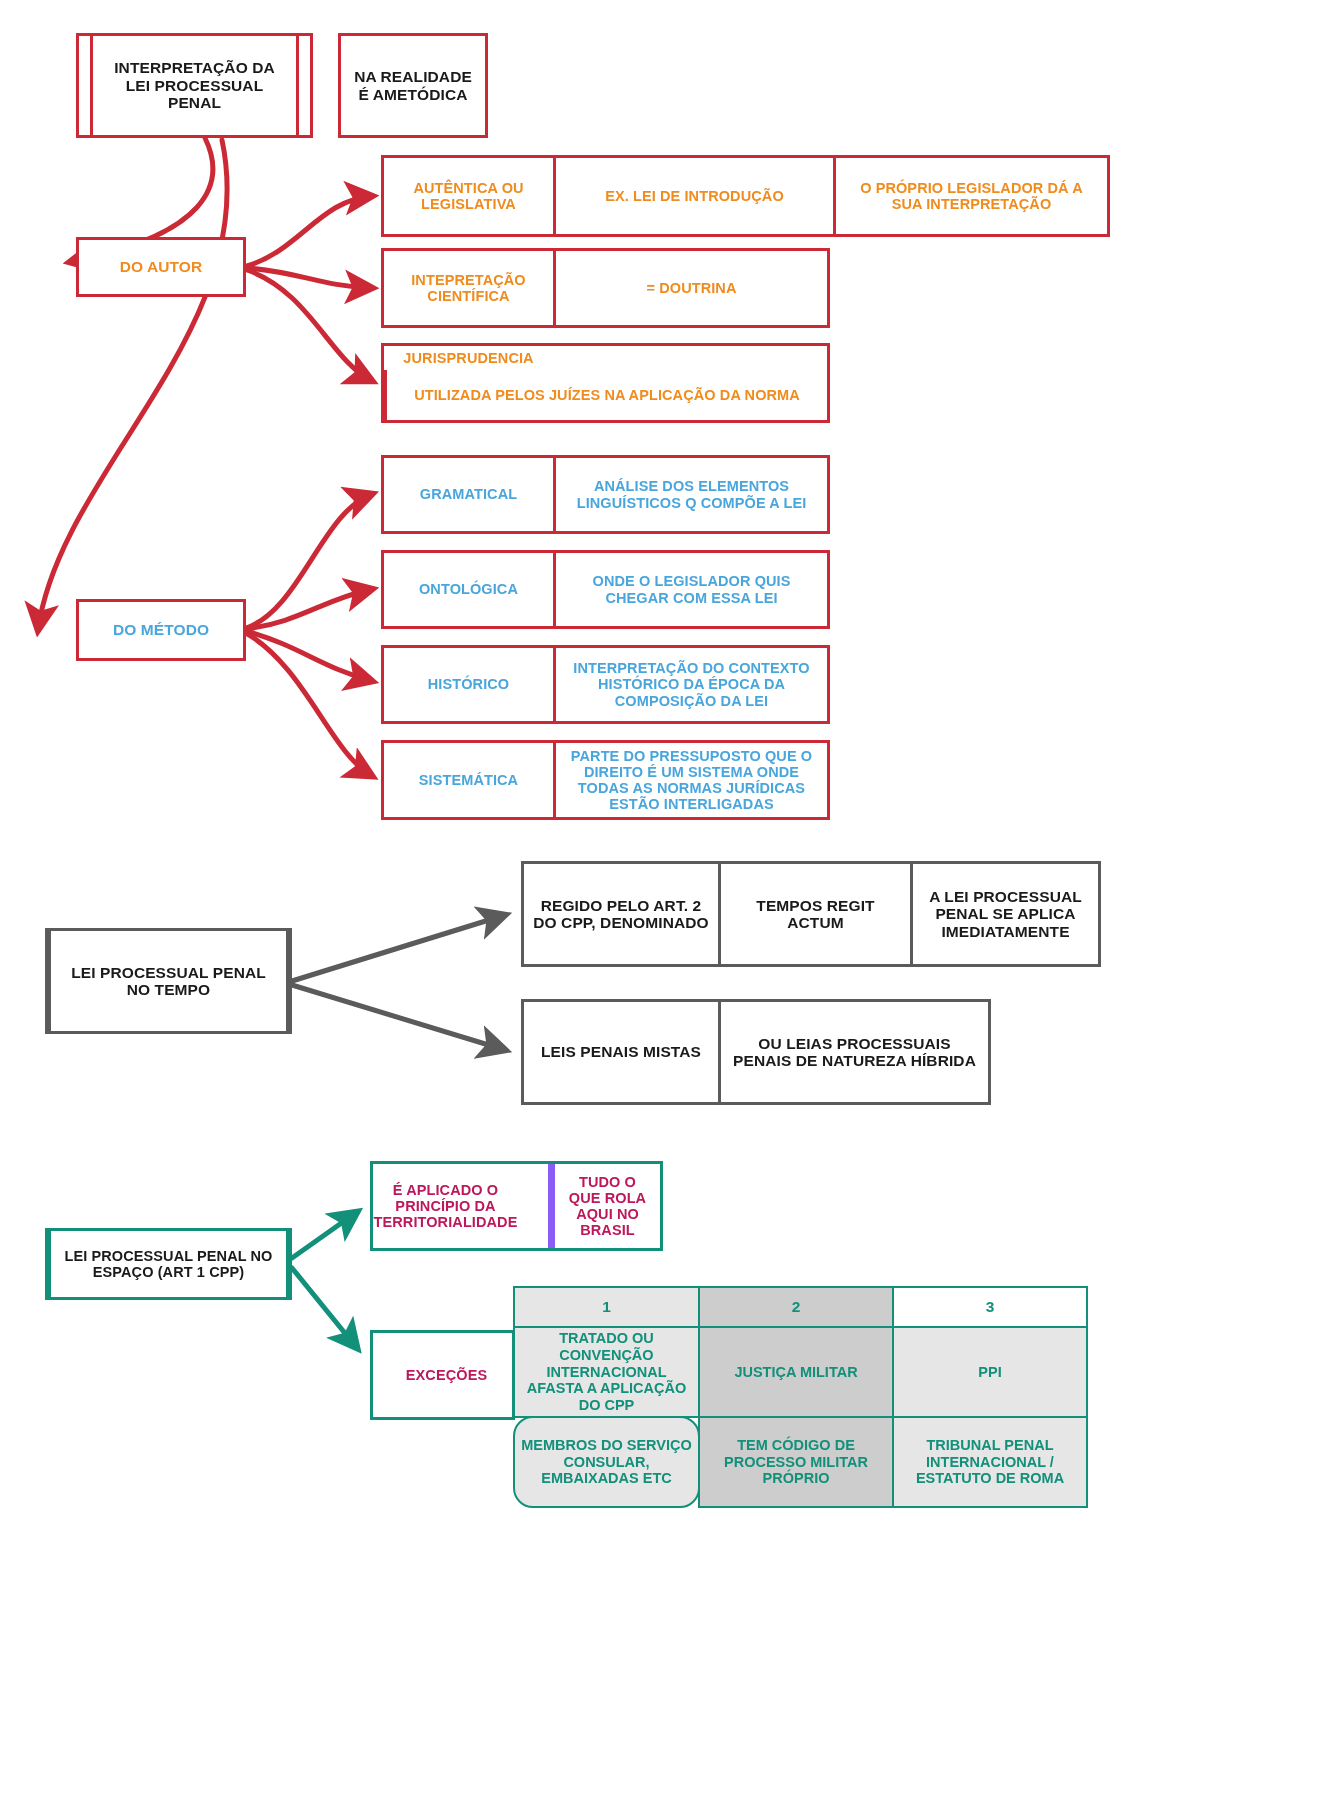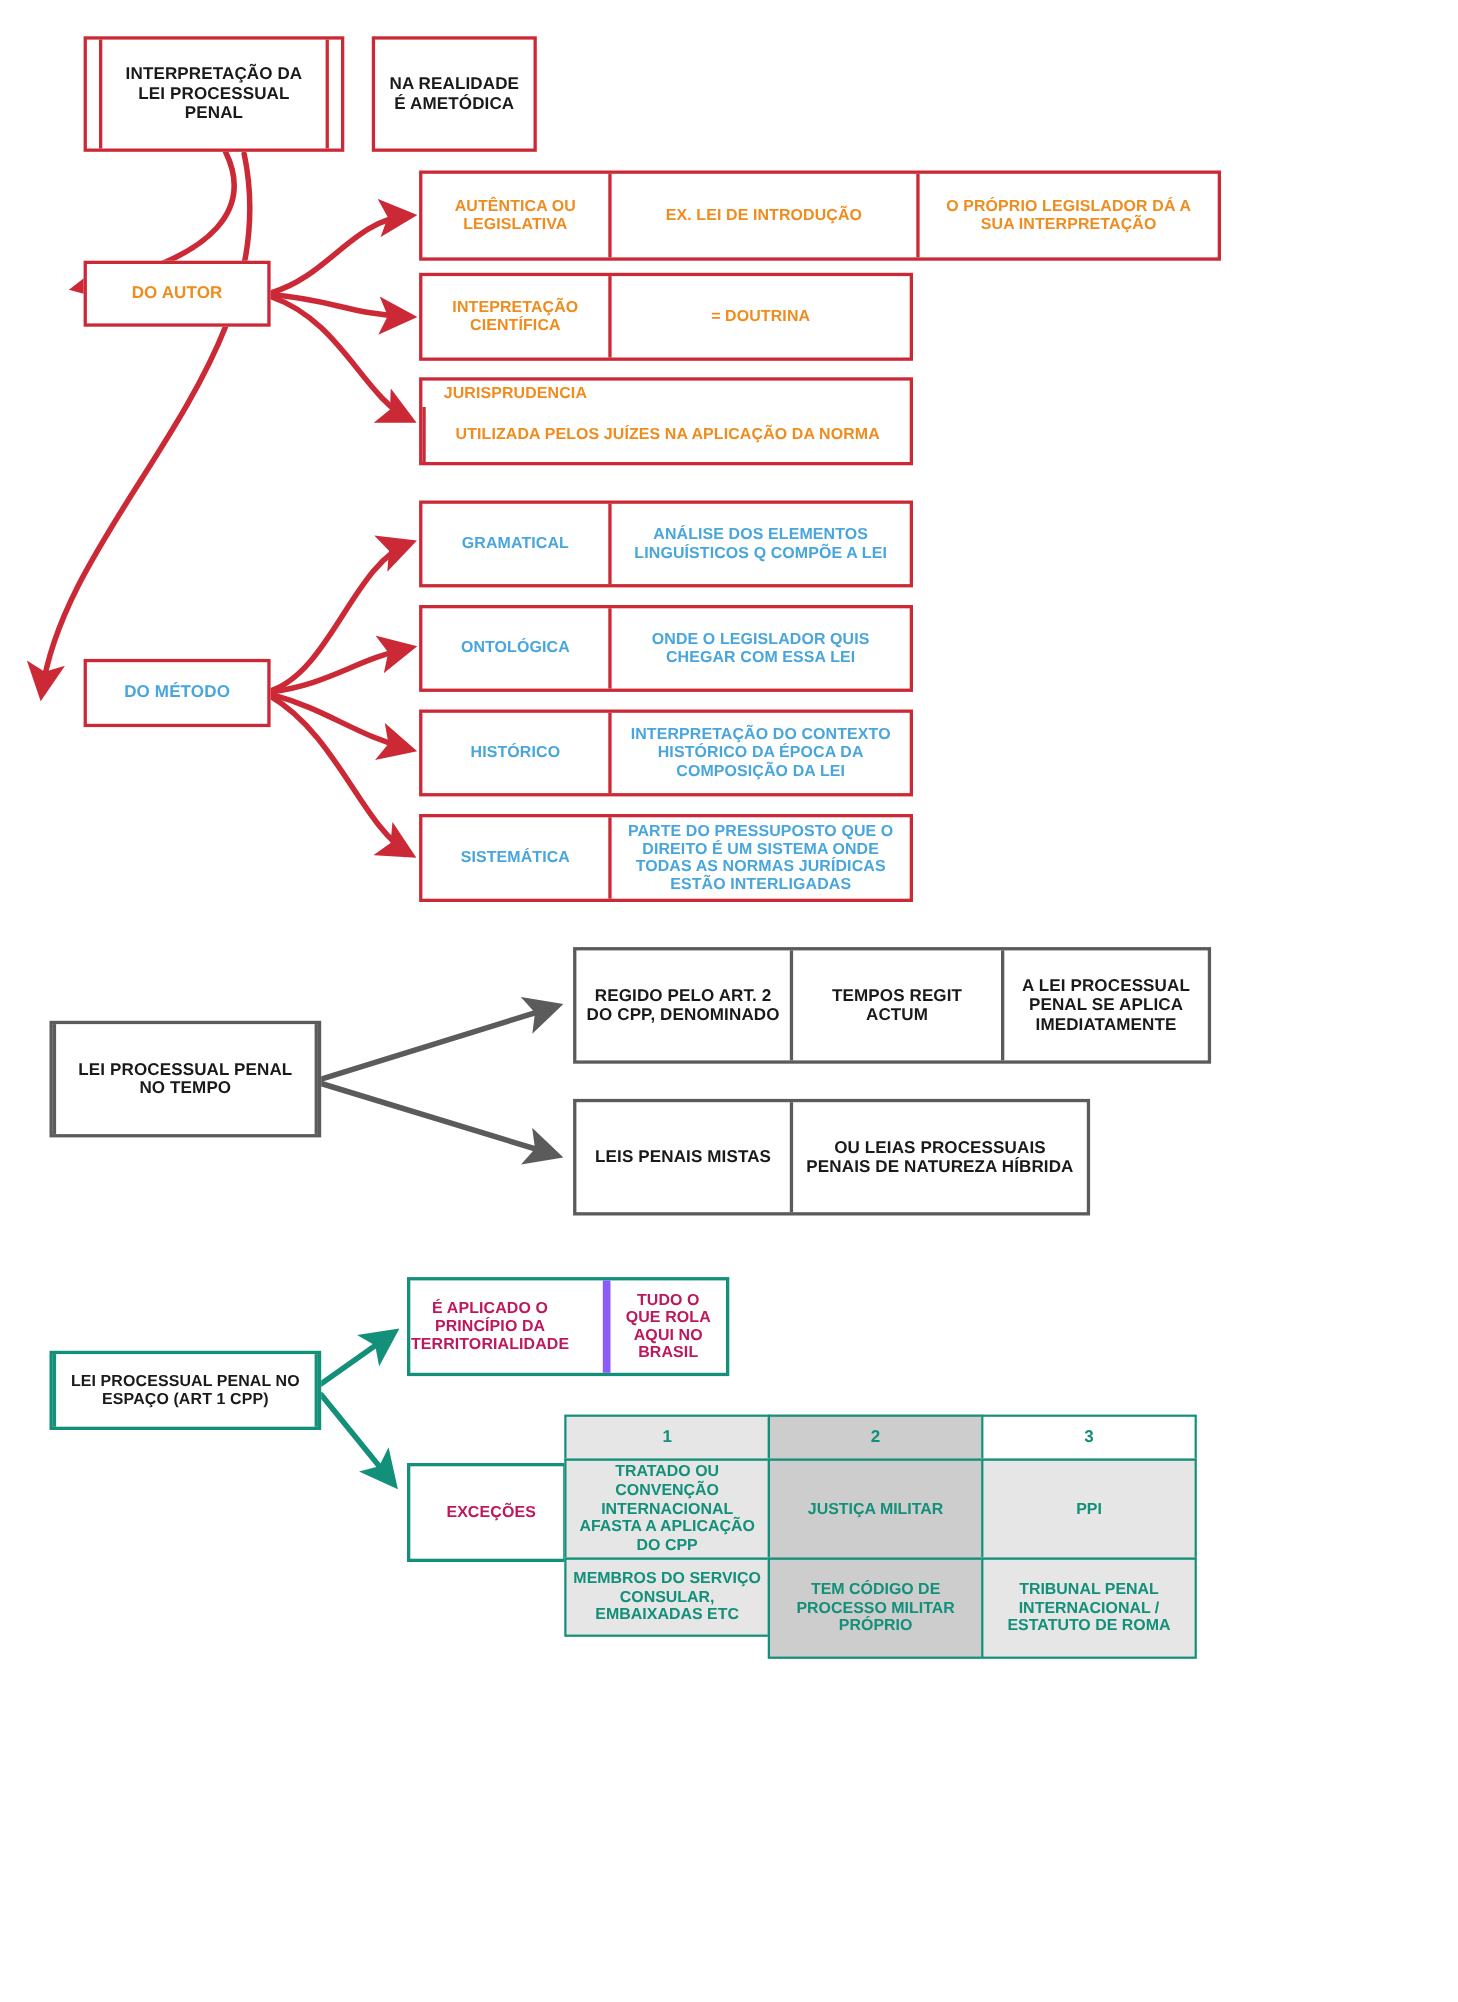--- a/index.html
+++ b/index.html
@@ -199,19 +199,19 @@
       <div class="mcell shade-light fs15" style="width:187px;height:42px;">1</div>
       <div class="mcell shade-dark fs15" style="width:196px;height:42px;">2</div>
       <div class="mcell shade-none fs15" style="width:196px;height:42px;">3</div>
     </div>
     <div class="mrow">
       <div class="mcell shade-light fs14" style="width:187px;height:92px;">TRATADO OU CONVENÇÃO INTERNACIONAL AFASTA A APLICAÇÃO DO CPP</div>
       <div class="mcell shade-dark fs14" style="width:196px;height:92px;">JUSTIÇA MILITAR</div>
       <div class="mcell shade-light fs14" style="width:196px;height:92px;">PPI</div>
     </div>
     <div class="mrow">
-      <div class="mcell shade-light fs14" style="width:187px;height:72px;">MEMBROS DO SERVIÇO CONSULAR, EMBAIXADAS ETC</div>
+      <div class="mcell shade-light fs14" style="width:187px;height:92px;border-radius:20px;">MEMBROS DO SERVIÇO CONSULAR, EMBAIXADAS ETC</div>
       <div class="mcell shade-dark fs14" style="width:196px;height:92px;">TEM CÓDIGO DE PROCESSO MILITAR PRÓPRIO</div>
       <div class="mcell shade-light fs14" style="width:196px;height:92px;">TRIBUNAL PENAL INTERNACIONAL / ESTATUTO DE ROMA</div>
     </div>
   </div>
 
 </div>
 
 </body></html>

